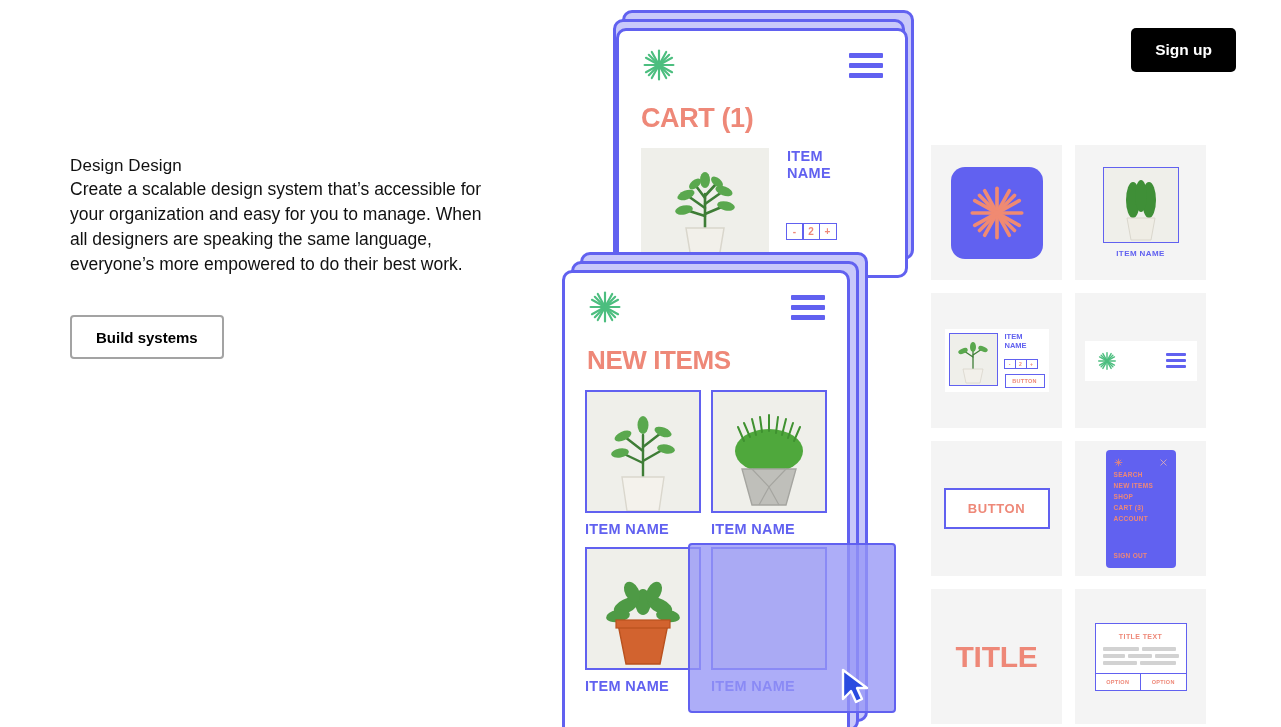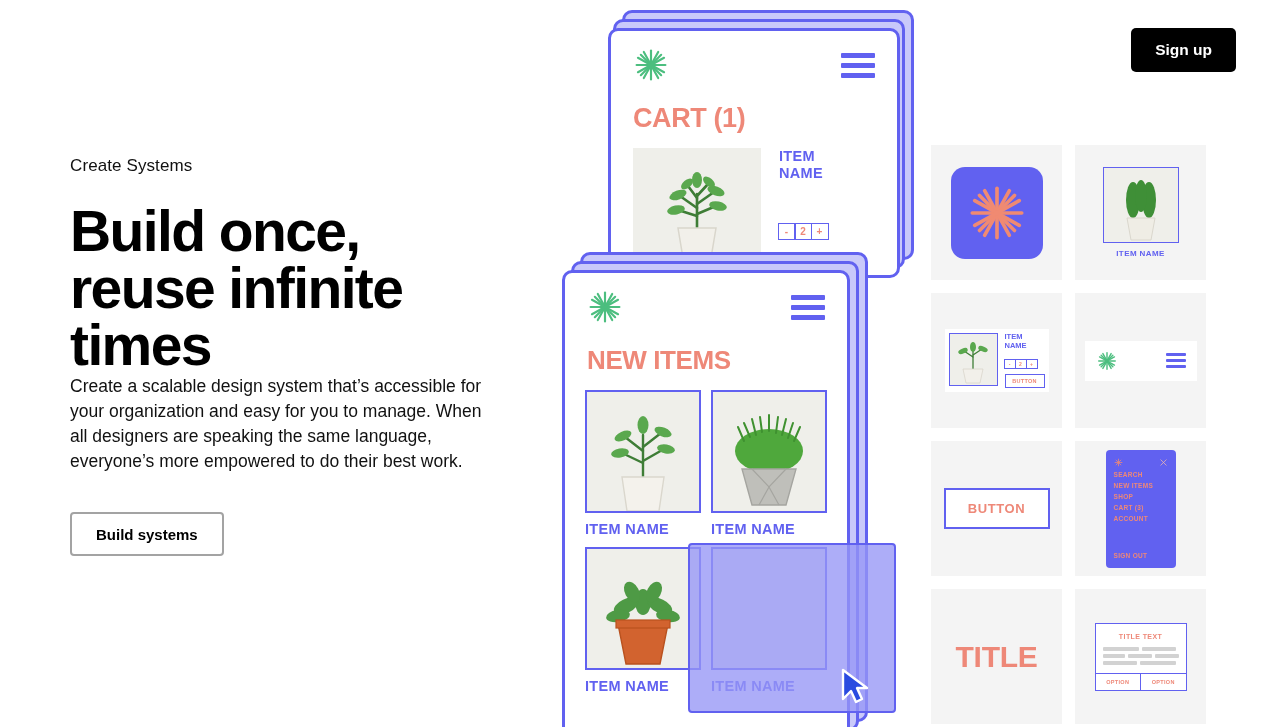--- a/index.html
+++ b/index.html
@@ -50,21 +50,21 @@
     background: #fff; border: 3px solid #6161F0; border-radius: 10px;
   }
   .sheet.ghost { background: #C9C9FA; }
   .screen { position: absolute; background: #fff; border: 3px solid #6161F0;
             border-radius: 10px; overflow: hidden; }
 
   
   #cart-stack { left: 604px; top: 10px; width: 310px; height: 260px; }
   #cart-stack .l3 { width: 292px; height: 250px; left: 18px; top: 0; }
   #cart-stack .l2 { width: 292px; height: 250px; left: 9px; top: 9px; }
-  #cart-stack .screen { width: 292px; height: 250px; left: 4px; top: 18px; }
+  #cart-stack .screen { width: 292px; height: 250px; left: 12px; top: 18px; }
 
   
   #items-stack { left: 562px; top: 252px; width: 306px; height: 480px; }
   #items-stack .l3 { width: 288px; height: 470px; left: 18px; top: 0; }
   #items-stack .l2 { width: 288px; height: 470px; left: 9px; top: 9px; }
   #items-stack .screen { width: 288px; height: 470px; left: 0; top: 18px; }
 
   .topbar { display: flex; align-items: center; justify-content: space-between;
             padding: 16px 22px 0 22px; }
   .burger { display: flex; flex-direction: column; gap: 5px; width: 34px; cursor: pointer; }
@@ -160,22 +160,21 @@
   .modal-comp .opt { flex: 1; color: #EE8878; font-size: 5.5px; font-weight: 700;
                      letter-spacing: .3px; text-align: center; padding: 5px 0; cursor: pointer; }
   .modal-comp .opt + .opt { border-left: 1.6px solid #6161F0; }
 </style>
 </head>
 <body>
 
 <div class="page">
 
   <div class="copy">
-    <div class="eyebrow">Create Systems</div>
-    <h1 class="headline">Build once, reuse infinite times</h1>
+    <div class="eyebrow">Design Design</div>
     <p class="blurb">Create a scalable design system that’s accessible for your organization and easy for you to manage. When all designers are speaking the same language, everyone’s more empowered to do their best work.</p>
     <button class="cta">Build systems</button>
   </div>
 
   <button class="signup">Sign up</button>
 
   <div class="stack" id="cart-stack">
     <div class="sheet ghost l3"></div>
     <div class="sheet ghost l2"></div>
     <div class="screen">

